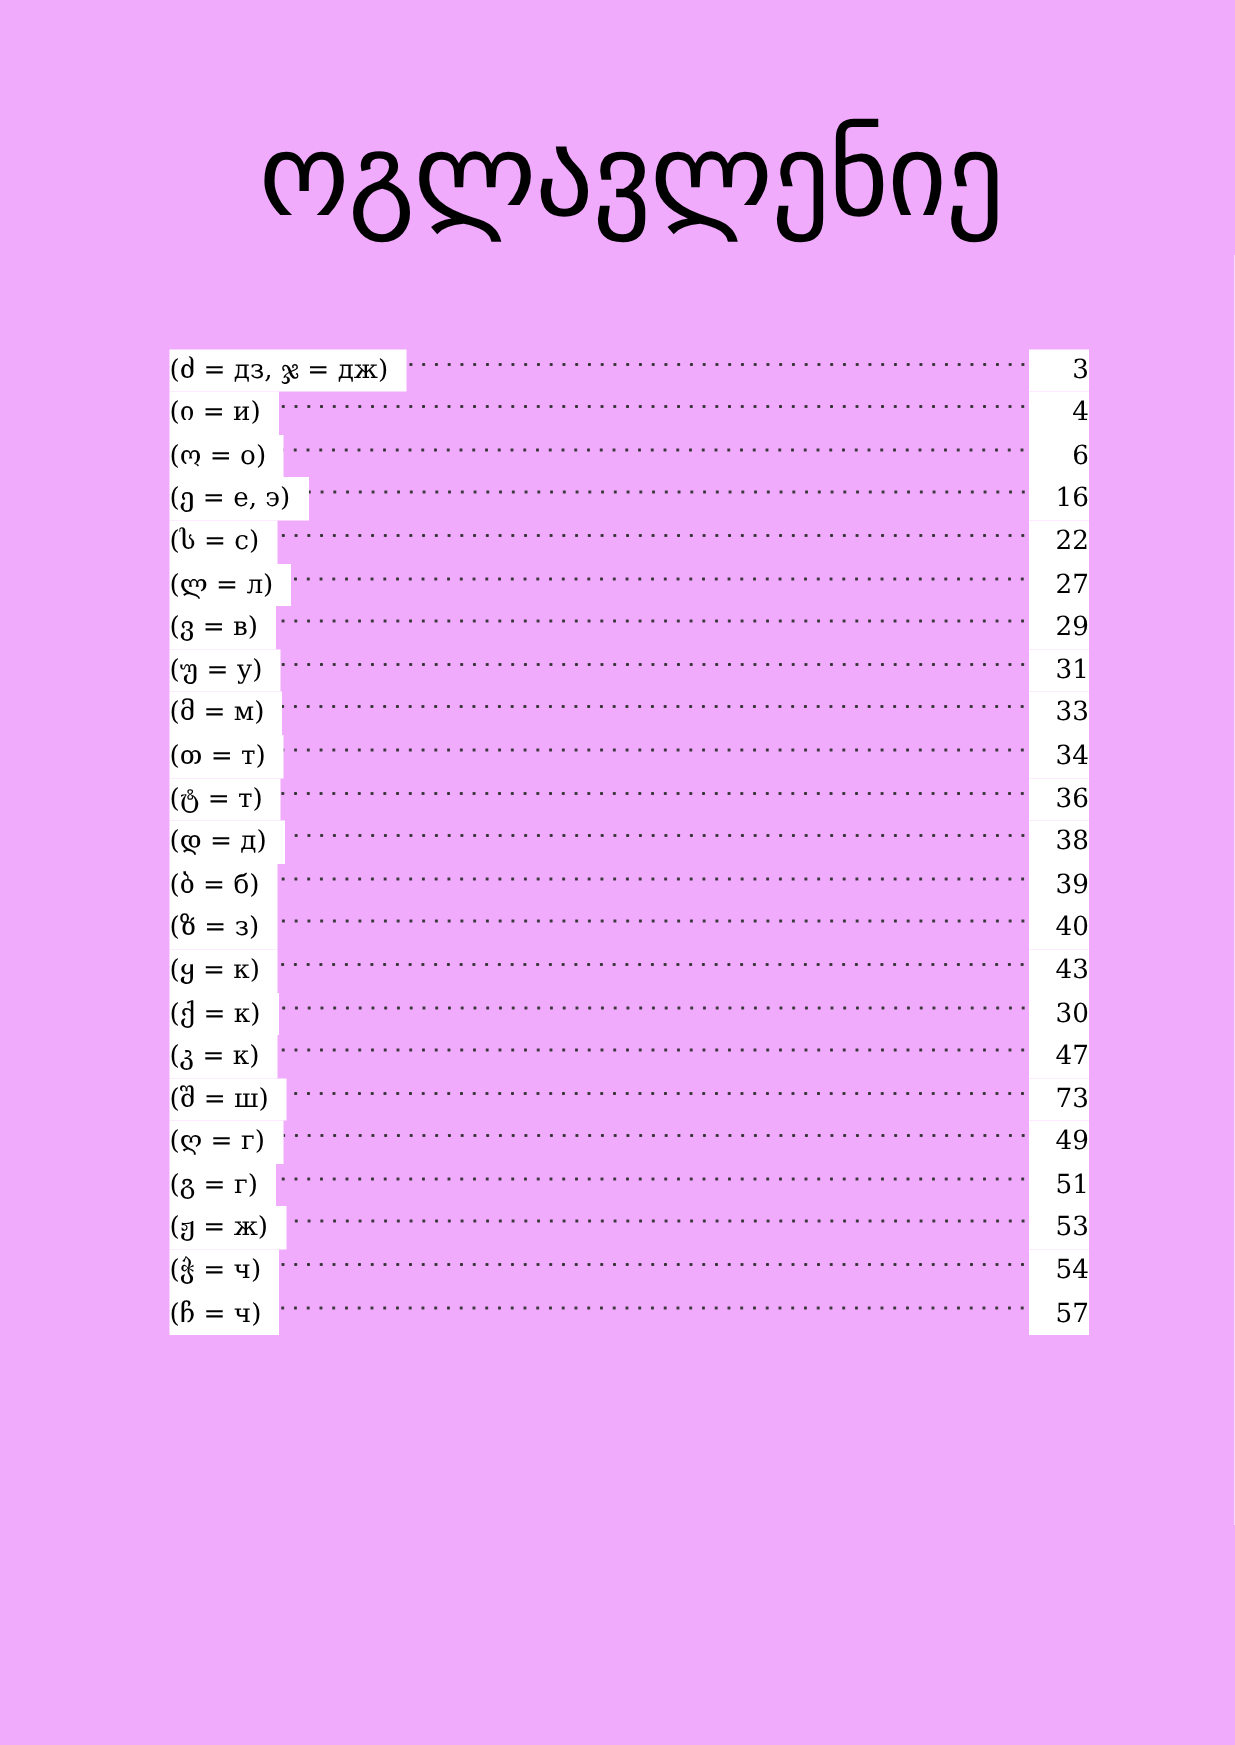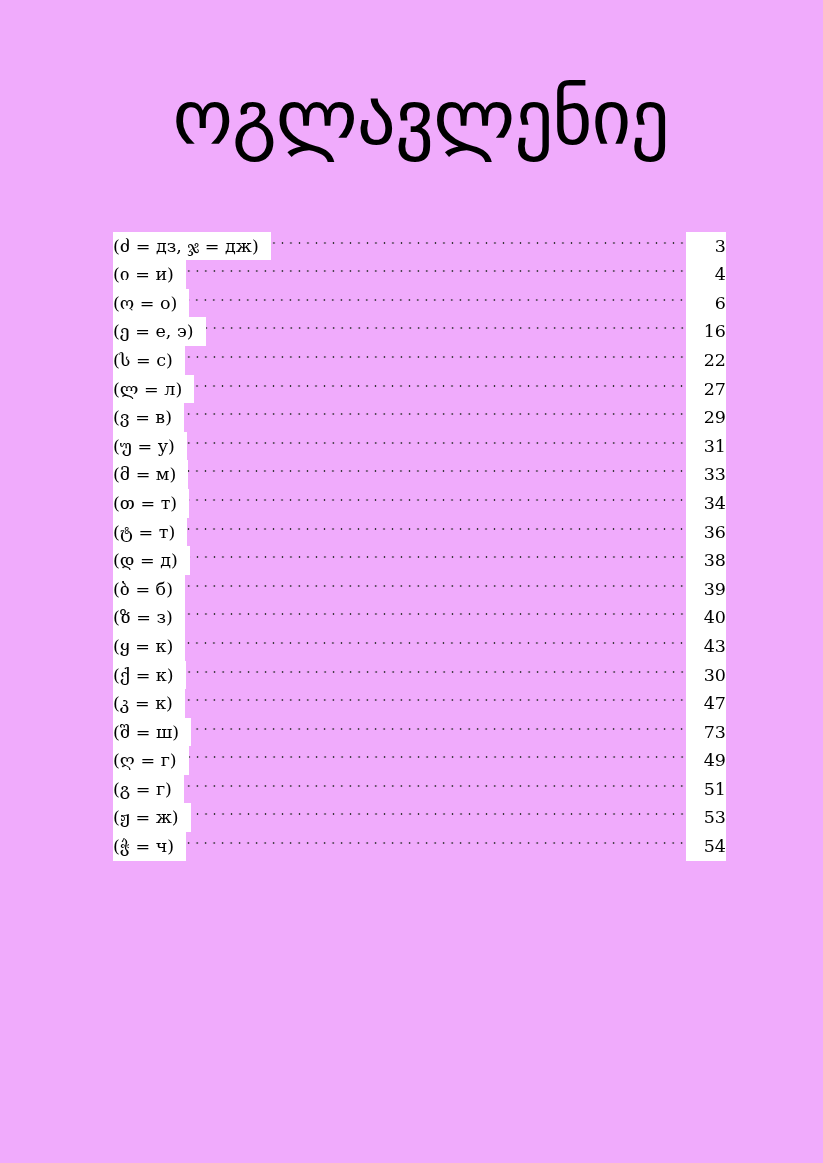--- a/index.html
+++ b/index.html
@@ -199,14 +199,19 @@
     <li class="toc-row">
         <span class="toc-label">(ჟ = ж)</span>
         <span class="toc-leader"></span>
         <span class="toc-page">53</span>
       </li>
     <li class="toc-row">
         <span class="toc-label">(ჭ = ч)</span>
         <span class="toc-leader"></span>
         <span class="toc-page">54</span>
       </li>
+    <li class="toc-row">
+        <span class="toc-label">(ჩ = ч)</span>
+        <span class="toc-leader"></span>
+        <span class="toc-page">57</span>
+      </li>
   </ul>
 </div>
 
 </body></html>

